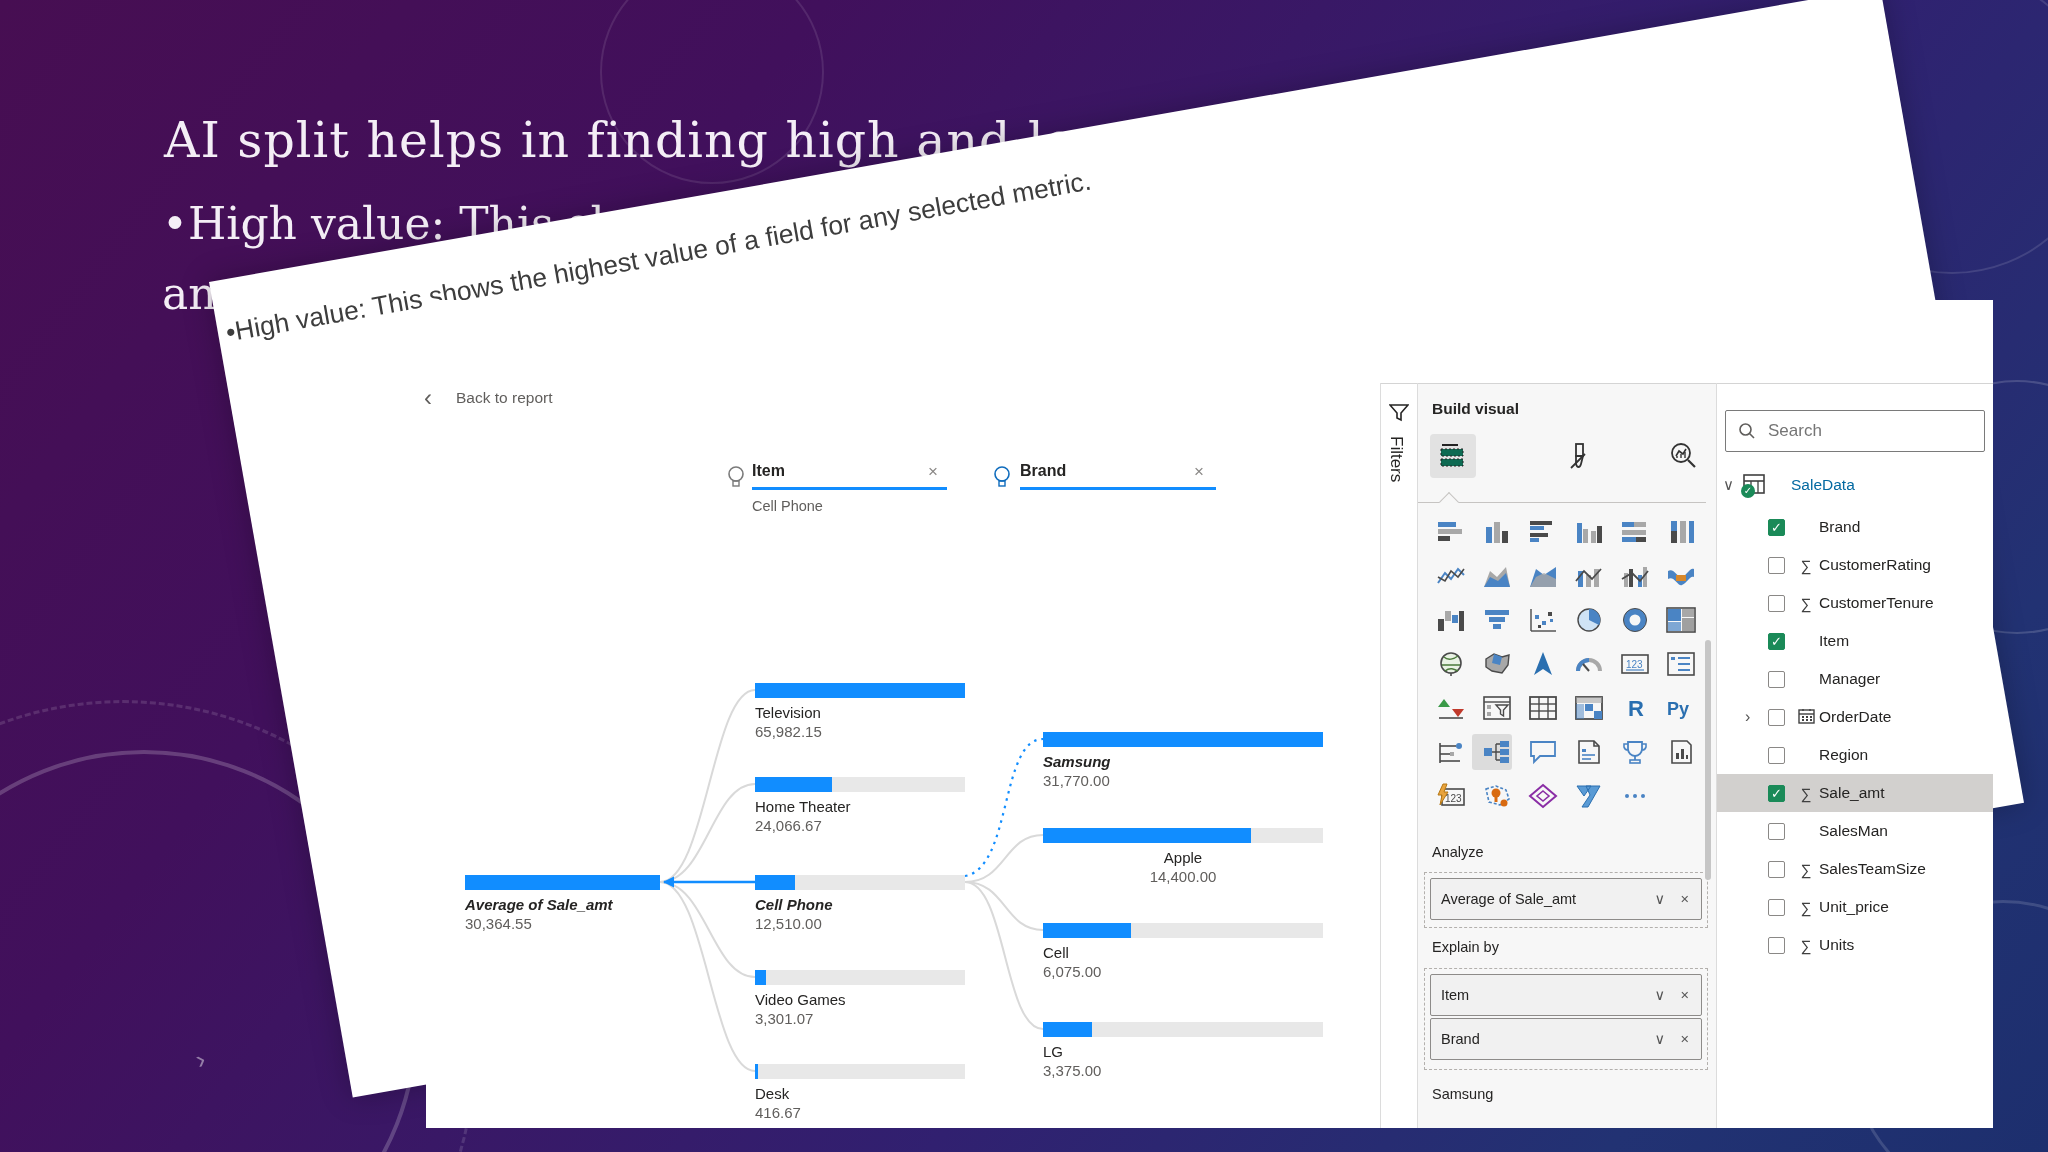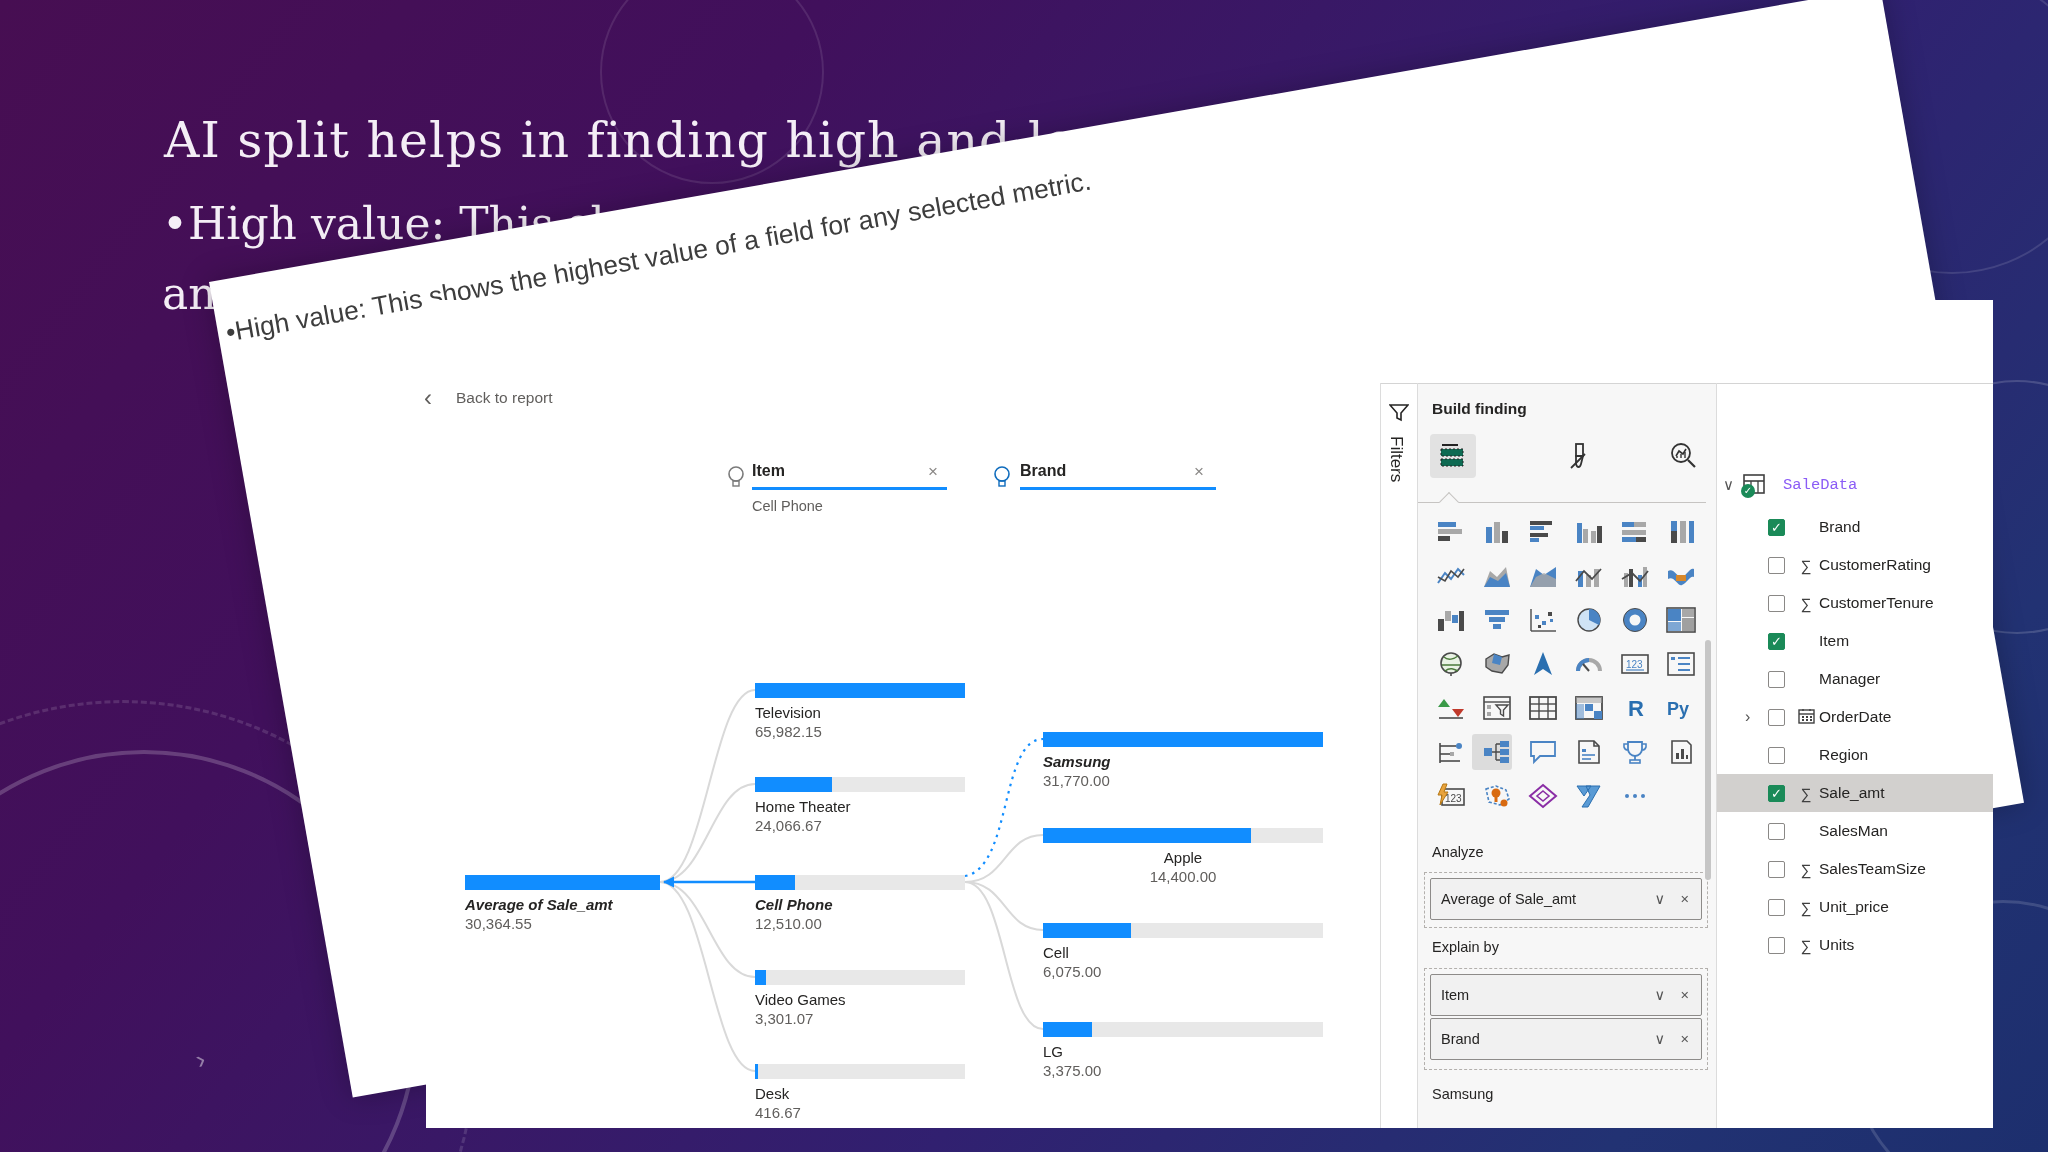--- a/index.html
+++ b/index.html
@@ -63,21 +63,21 @@
   .dashbox{position:absolute;left:6px;border:1px dashed #b3b0ad;}
   .pill{position:relative;height:40px;margin:5px;background:#f1f1f1;border:1px solid #8d8b89;border-radius:2px;line-height:40px;font-size:14.5px;color:#252423;padding-left:10px;cursor:pointer;}
   .pill .pv{position:absolute;right:36px;top:0;color:#555;}
   .pill .px{position:absolute;right:12px;top:0;color:#555;}
   .scrollthumb{position:absolute;left:287px;top:256px;width:6px;height:240px;background:#c6c6c6;border-radius:3px;}
   
   .fields-pane{left:1717px;top:384px;width:276px;height:744px;background:#fff;}
   .searchbox{position:absolute;left:8px;top:26px;width:258px;height:40px;border:1px solid #7a7a7a;border-radius:2px;display:flex;align-items:center;}
   .searchbox input{border:none;outline:none;font-size:17px;color:#605e5c;width:190px;font-family:"Liberation Sans",sans-serif;background:transparent;}
   .tblrow{position:absolute;left:2px;top:84px;height:34px;display:flex;align-items:center;cursor:pointer;}
-  .tbl-label{font-size:15.5px;color:#8b5cf6;margin-left:16px;font-family:Liberation Mono, monospace;}
+  .tbl-label{font-size:15.5px;color:#0369a1;margin-left:24px;}
   .chevdown{color:#555;font-size:15px;margin-left:4px;width:16px;}
   .frow{position:absolute;left:0;width:276px;height:38px;display:flex;align-items:center;cursor:pointer;}
   .frow.hl{background:#d2d0ce;}
   .fexp{width:14px;margin-left:28px;color:#555;font-size:16px;}
   .fcb{width:17px;height:17px;border:1px solid #8a8886;border-radius:2px;margin-left:9px;background:#fff;box-sizing:border-box;color:#fff;font-size:13px;line-height:15px;text-align:center;}
   .fcb.on{background:#1a8a58;border-color:#1a8a58;}
   .fsig{width:22px;margin-left:10px;color:#404040;font-size:15px;text-align:center;}
   .flabel{font-size:15.5px;color:#252423;margin-left:2px;}
   .badge{position:absolute;width:14px;height:14px;border-radius:50%;background:#1a8a58;color:#fff;font-size:10px;line-height:14px;text-align:center;}
 </style>
@@ -220,21 +220,21 @@
   <div class="vline" style="left:1716px;"></div>
 
   <div class="abs filters-strip">
     <svg class="funnel" width="20" height="18" viewBox="0 0 20 18">
       <path d="M1,1 H19 L12,9 V16 L8,14 V9 Z" fill="none" stroke="#252423" stroke-width="1.6"></path>
     </svg>
     <div class="filters-label">Filters</div>
   </div>
 
   <div class="abs build-pane">
-    <div class="bp-title">Build finding</div>
+    <div class="bp-title">Build visual</div>
     <div class="bp-tabs">
       <div class="tab sel" style="left:2px;">
         <svg width="30" height="28" viewBox="0 0 30 28">
           <line x1="4" y1="3" x2="20" y2="3" stroke="#222" stroke-width="2"></line>
           <rect x="3" y="7" width="22" height="7" fill="#0e6a52" stroke="#222" stroke-width="1" stroke-dasharray="2,2"></rect>
           <rect x="3" y="17" width="22" height="7" fill="#0e6a52" stroke="#222" stroke-width="1" stroke-dasharray="2,2"></rect>
         </svg>
       </div>
       <div class="tab" style="left:128px;">
         <svg width="28" height="28" viewBox="0 0 28 28">
@@ -586,20 +586,27 @@
         <span class="px">×</span>
       </div>
     </div>
     <div style="position:absolute;left:0;top:702px;width:298px;">
       <div class="sec-label">Samsung</div>
     </div>
     <div class="scrollthumb"></div>
   </div>
 
   <div class="abs fields-pane">
+    <div class="searchbox">
+      <svg width="18" height="18" viewBox="0 0 18 18" style="margin:0 10px 0 12px;">
+        <circle cx="7.5" cy="7.5" r="5.5" fill="none" stroke="#605e5c" stroke-width="1.6"></circle>
+        <line x1="11.5" y1="11.5" x2="16" y2="16" stroke="#605e5c" stroke-width="1.6"></line>
+      </svg>
+      <input type="text" placeholder="Search" style="">
+    </div>
     <div class="tblrow">
       <span class="chevdown">∨</span>
       <span style="position:relative;display:inline-block;width:24px;height:22px;margin-left:4px;">
         <svg width="22" height="20" viewBox="0 0 22 20">
           <rect x="1" y="1" width="20" height="18" fill="none" stroke="#404040" stroke-width="1.6"></rect>
           <line x1="1" y1="7" x2="21" y2="7" stroke="#404040" stroke-width="1.6"></line>
           <line x1="8" y1="7" x2="8" y2="19" stroke="#404040" stroke-width="1.3"></line>
           <line x1="15" y1="7" x2="15" y2="19" stroke="#404040" stroke-width="1.3"></line>
         </svg>
         <span class="badge" style="left:-2px;top:10px;">✓</span>

